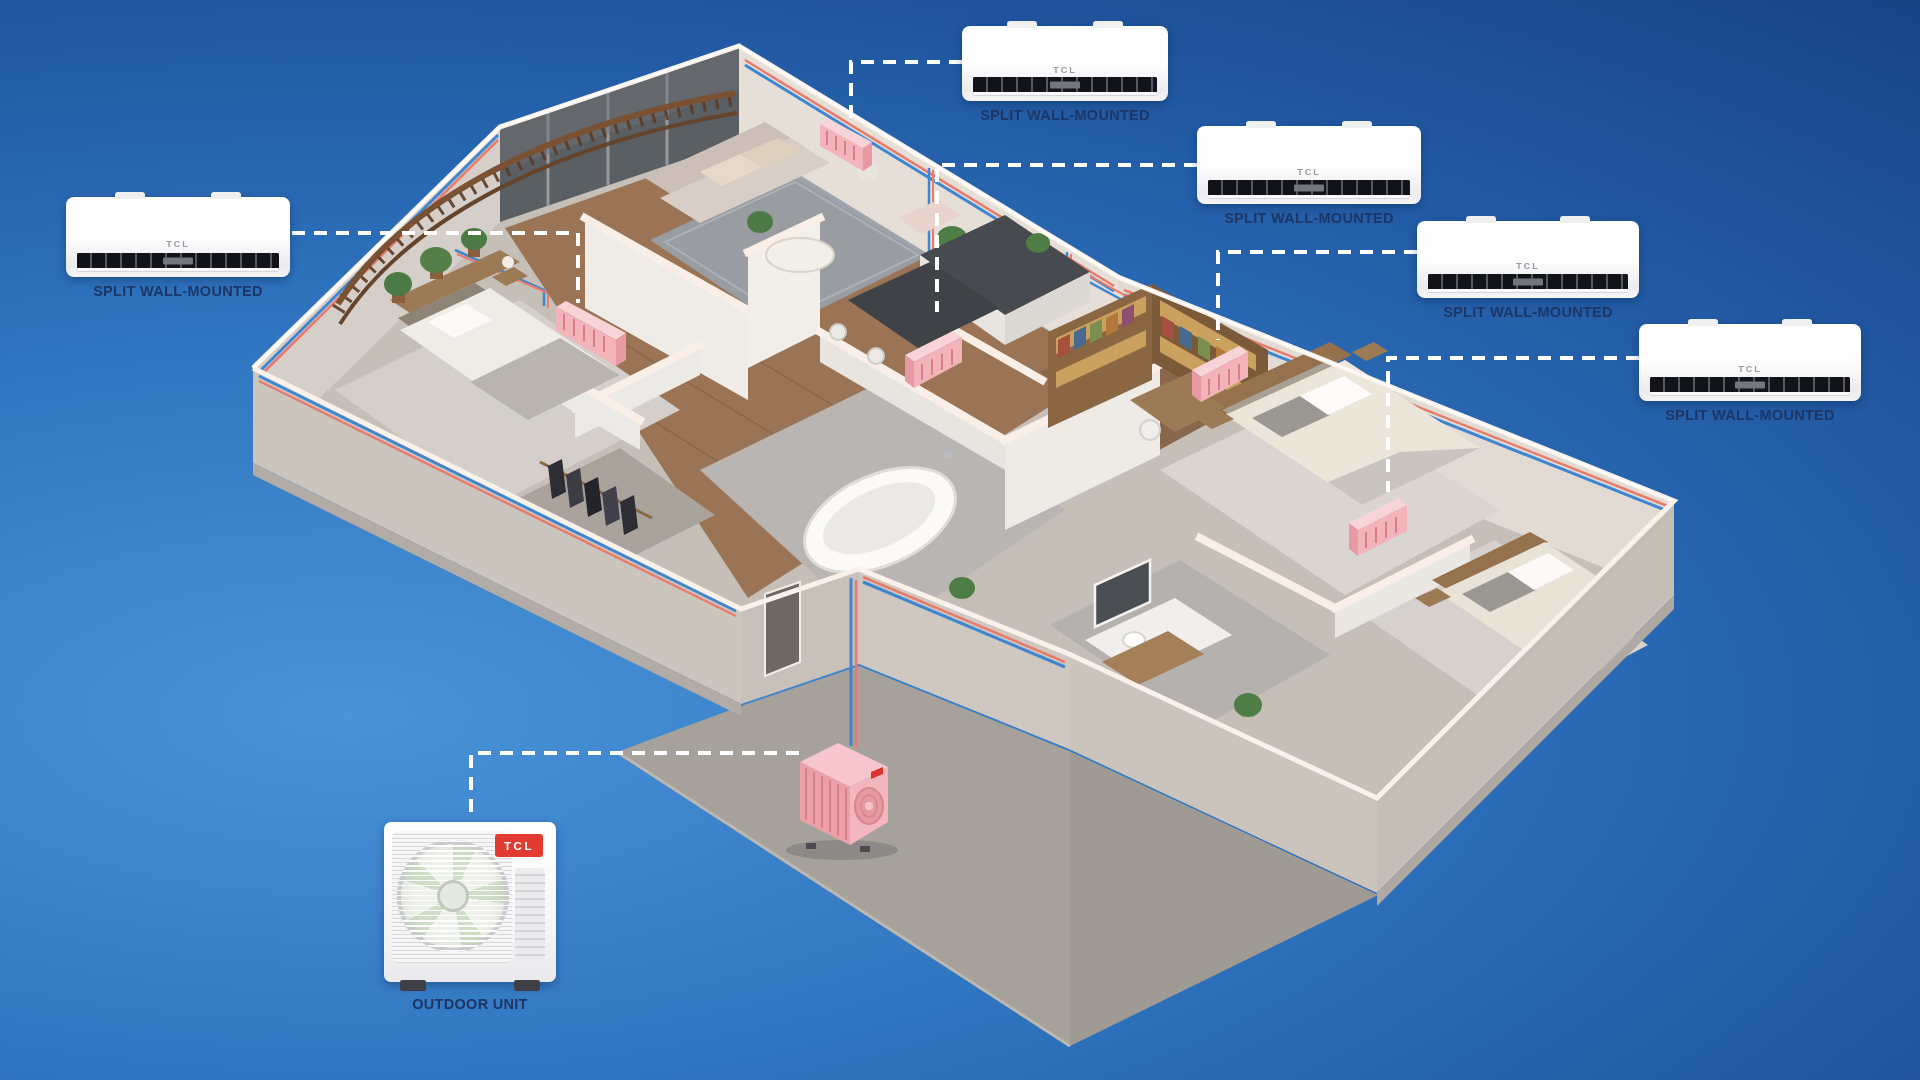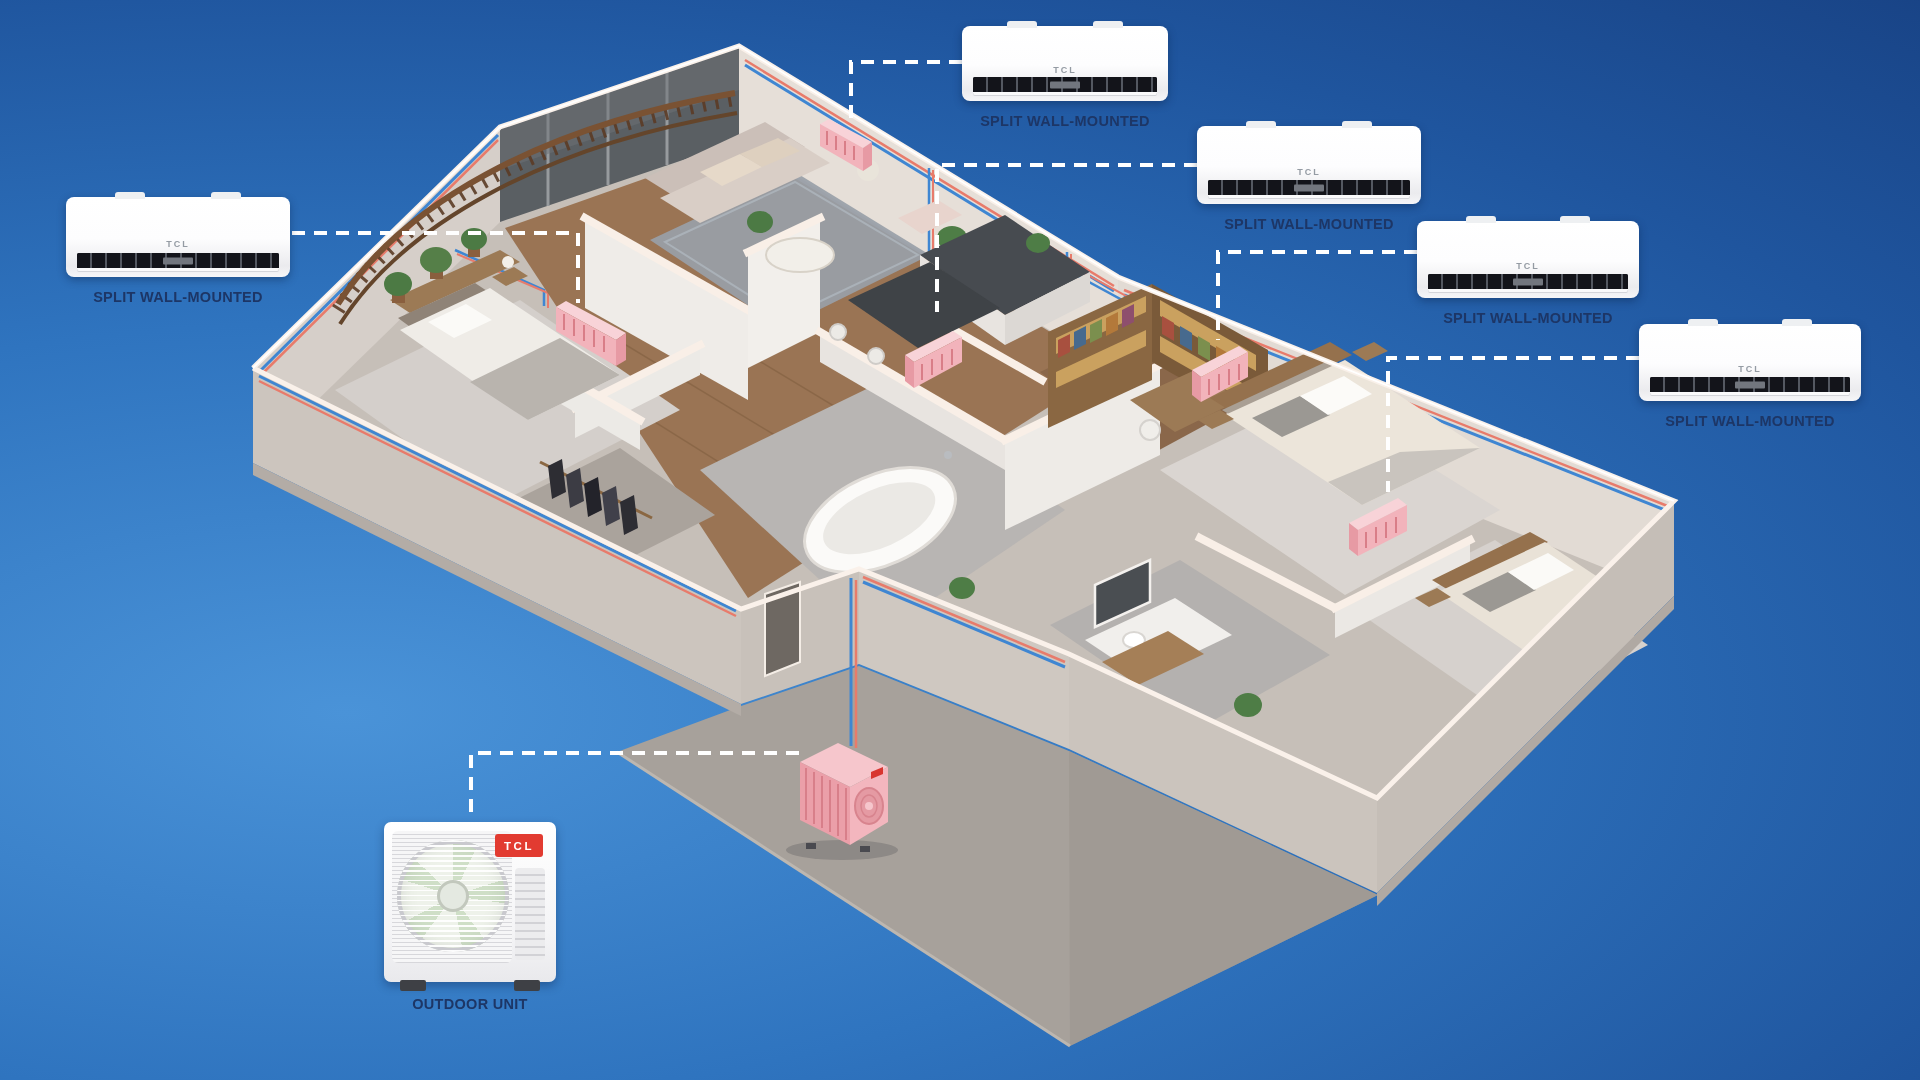--- a/index.html
+++ b/index.html
@@ -28,21 +28,21 @@
     position:absolute;left:11px;right:11px;bottom:6px;height:15px;border-radius:2px;
     background:#23242a;
     background-image:repeating-linear-gradient(90deg,#13141a 0 13px,#545861 13px 15px);
     border-bottom:3px solid #fafafb;box-shadow:0 1px 0 #d4d5da;
   }
   .acu .vent::after{
     content:"";position:absolute;left:50%;top:55%;transform:translate(-50%,-50%);
     width:30px;height:7px;background:#72767e;border-radius:1px;
   }
   .unit-label{
-    position:absolute;top:100%;left:0;width:100%;margin-top:12px;text-align:center;
+    position:absolute;top:100%;left:0;width:100%;margin-top:6px;text-align:center;
     font-weight:bold;font-size:14.5px;letter-spacing:.3px;color:#1d3666;white-space:nowrap;
   }
 
   
   .odu{position:absolute;left:384px;top:822px;width:172px;height:160px;z-index:5;}
   .odu .obody{
     position:relative;width:100%;height:100%;border-radius:7px;
     background:linear-gradient(180deg,#ffffff,#f4f4f6 70%,#e9e9ec);
     box-shadow:0 4px 10px rgba(8,28,66,.35);
   }

